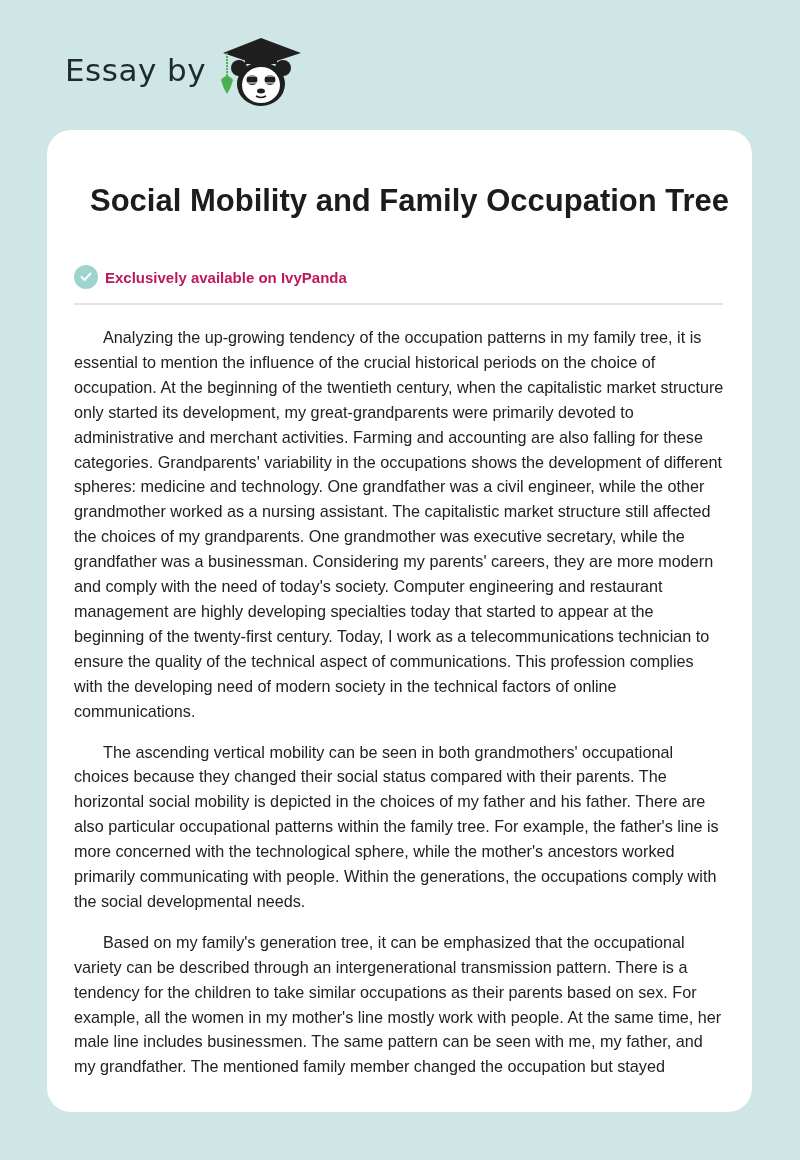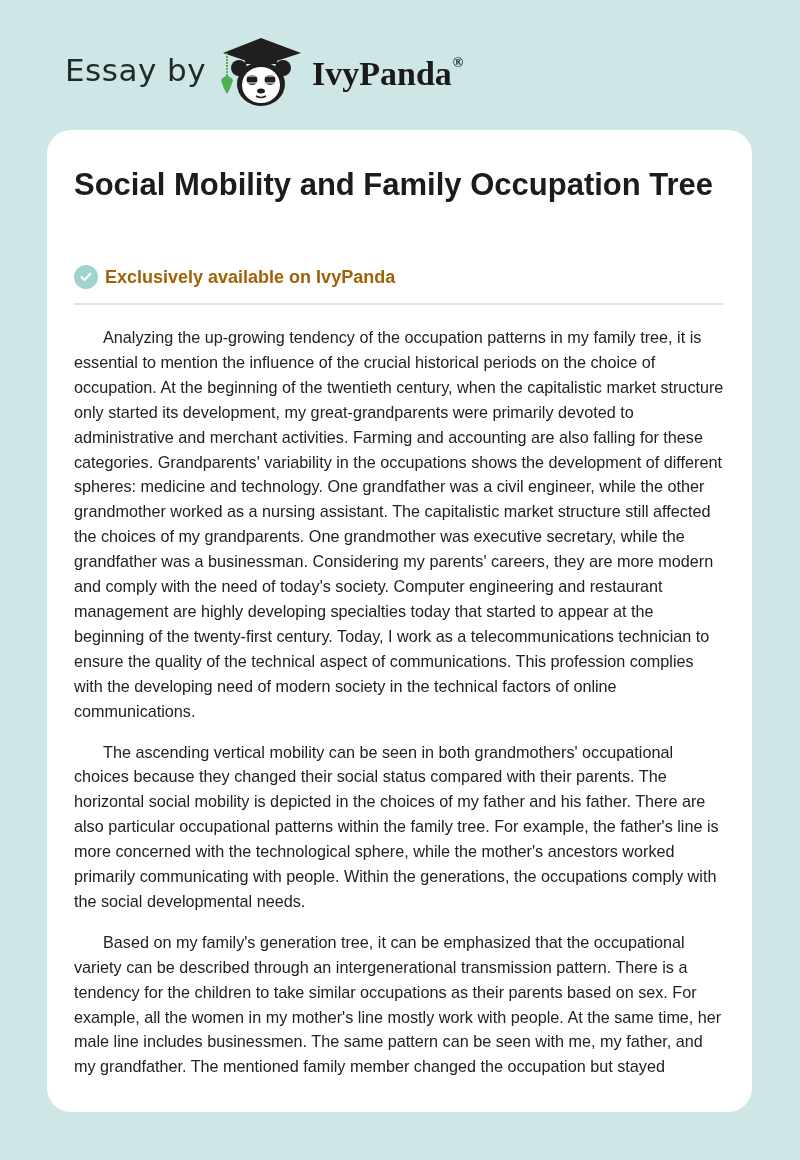--- a/index.html
+++ b/index.html
@@ -26,31 +26,31 @@
     font-size:34px; color:#1a1a1a;
   }
   .brand sup { font-size:14px; vertical-align:18px; margin-left:1px; }
   .card {
     position:absolute; left:47px; top:130px; width:705px; height:982px;
     background:#ffffff; border-radius:24px; overflow:hidden;
   }
   .title {
     position:absolute; left:27px; top:34px; width:640px;
     font-size:31px; font-weight:bold; color:#1c1c1c; line-height:42px;
-    margin:0;
+    margin:16px;
   }
   .badge {
     position:absolute; left:27px; top:134px; height:26px;
     display:flex; align-items:center;
   }
   .badge-icon {
     width:24px; height:24px; border-radius:50%; background:#9fd3cf;
     display:flex; align-items:center; justify-content:center; margin-right:7px;
   }
-  .badge-text { font-size:18px; font-weight:bold; color:#a16207; }
+  .badge-text { font-size:15px; font-weight:bold; color:#be185d; }
   .divider {
     position:absolute; left:27px; top:173px; width:649px; height:2px;
     background:#e2e2e2;
   }
   .body {
     position:absolute; left:27px; top:195px; width:652px;
     font-size:16.2px; line-height:24.9px; color:#222;
   }
   .body p { margin:0 0 16px 0; text-indent:29px; }
 </style>
@@ -72,21 +72,20 @@
       <ellipse cx="42" cy="48" rx="24" ry="22" fill="#1f1f1f"></ellipse>
       <ellipse cx="42" cy="49" rx="19" ry="18" fill="#fff"></ellipse>
       <ellipse cx="33" cy="44" rx="6" ry="5" fill="#1f1f1f"></ellipse>
       <ellipse cx="51" cy="44" rx="6" ry="5" fill="#1f1f1f"></ellipse>
       <rect x="27" y="40" width="12" height="7" rx="2" fill="none" stroke="#fff" stroke-width="1.2"></rect>
       <rect x="45" y="40" width="12" height="7" rx="2" fill="none" stroke="#fff" stroke-width="1.2"></rect>
       <ellipse cx="42" cy="55" rx="4" ry="2.5" fill="#1f1f1f"></ellipse>
       <path d="M37,60 Q42,63 47,60" stroke="#1f1f1f" stroke-width="1.5" fill="none"></path>
     </svg>
   </div>
-  <span class="brand"><span>IvyPanda</span><sup>®</sup></span>
 </div>
 
 <div class="card">
   <h1 class="title">Social Mobility and Family Occupation Tree</h1>
 
   <div class="badge">
     <span class="badge-icon">
       <svg width="12" height="10" viewBox="0 0 12 10">
           <path d="M1.5,5 L4.5,8 L10.5,1.5" stroke="#fff" stroke-width="2" fill="none" stroke-linecap="round" stroke-linejoin="round"></path>
         </svg>

